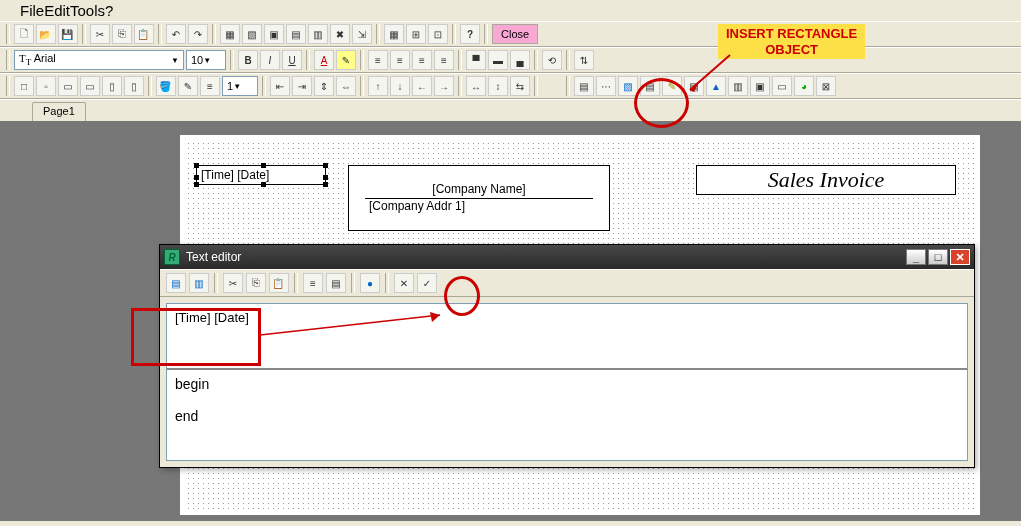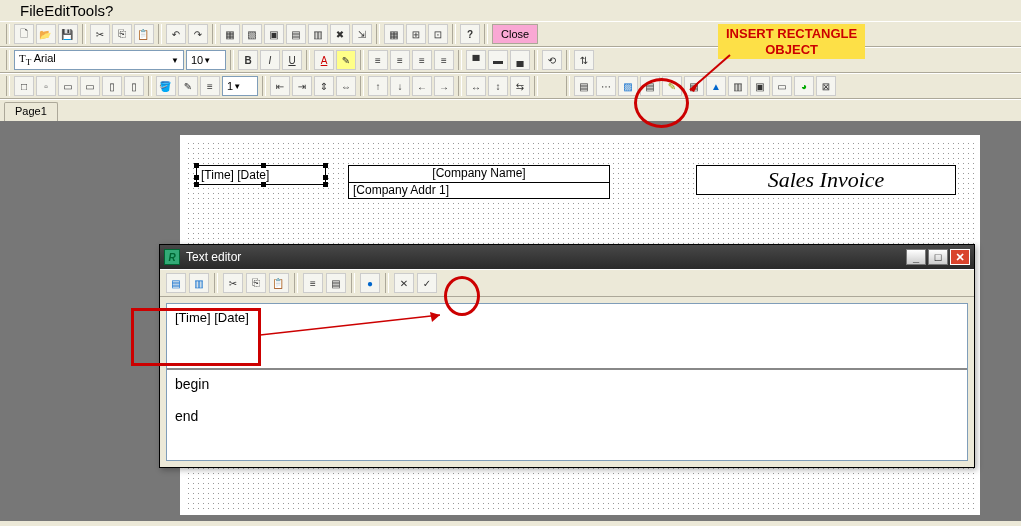--- a/index.html
+++ b/index.html
@@ -14,21 +14,21 @@
   .sep { width: 4px; height: 20px; border-left: 1px solid #aca899; border-right: 1px solid #fff; margin: 0 2px; }
   .textbtn { height: 20px; border: 1px solid #aca899; background: #f9a8d4; padding: 0 8px; display: inline-flex; align-items: center; cursor: pointer; }
   
   .font-select { width: 170px; height: 20px; border: 1px solid #7f9db9; background: #fff; padding: 0 4px; display: flex; align-items: center; justify-content: space-between; }
   .size-select { width: 40px; height: 20px; border: 1px solid #7f9db9; background: #fff; padding: 0 4px; display: flex; align-items: center; }
   .dropdown-arrow { font-size: 8px; color: #000; }
   
   .callout { position: absolute; top: 24px; left: 690px; background: #fde047; color: #c00; font-weight: bold; padding: 2px 8px; font-size: 13px; text-align: center; line-height: 1.2; margin-left: 28px; }
   
   .tabstrip { background: #ece9d8; border-top: 1px solid #fff; padding: 2px 4px 0 4px; height: 22px; display: flex; }
-  .tab { border: 1px solid #aca899; border-bottom: none; background: #ece9d8; padding: 2px 10px; font-size: 11px; border-radius: 2px 2px 0 0; }
+  .tab { border: 1px solid #aca899; border-bottom: none; background: #ece9d8; padding: 2px 10px; font-size: 11px; border-radius: 2px 2px 0 0; margin-left: 28px; }
   
   .canvas-area { background: #777; height: 400px; padding: 14px 0 0 180px; position: relative; }
   .page { background: #fff; width: 800px; height: 380px; position: relative; }
   .dots { position: absolute; inset: 6px; background-image: radial-gradient(#999 0.5px, transparent 0.5px); background-size: 5px 5px; }
   
   .obj { position: absolute; background: #fff; border: 1px solid #000; font-size: 12px; display: flex; align-items: center; }
   .time-date { top: 30px; left: 16px; width: 130px; height: 20px; padding: 0 4px; }
   .handle { position:absolute; width:5px; height:5px; background:#000; }
   
   .company-table { top: 30px; left: 168px; width: 262px; border: 1px solid #000; background:#fff; font-size: 12px; }
@@ -204,21 +204,21 @@
       <div class="handle" style="top:-3px;left:-3px"></div>
       <div class="handle" style="top:-3px;left:50%"></div>
       <div class="handle" style="top:-3px;right:-3px"></div>
       <div class="handle" style="top:50%;left:-3px"></div>
       <div class="handle" style="top:50%;right:-3px"></div>
       <div class="handle" style="bottom:-3px;left:-3px"></div>
       <div class="handle" style="bottom:-3px;left:50%"></div>
       <div class="handle" style="bottom:-3px;right:-3px"></div>
     </div>
 
-    <div class="obj company-table" style="padding:0;display:block">
+    <div class="obj company-table" style="padding:16px;display:block">
       <div class="row first">[Company Name]</div>
       <div class="row">[Company Addr 1]</div>
     </div>
 
     <div class="obj invoice-title">
       <span>Sales Invoice</span>
     </div>
   </div>
 </div>
 

